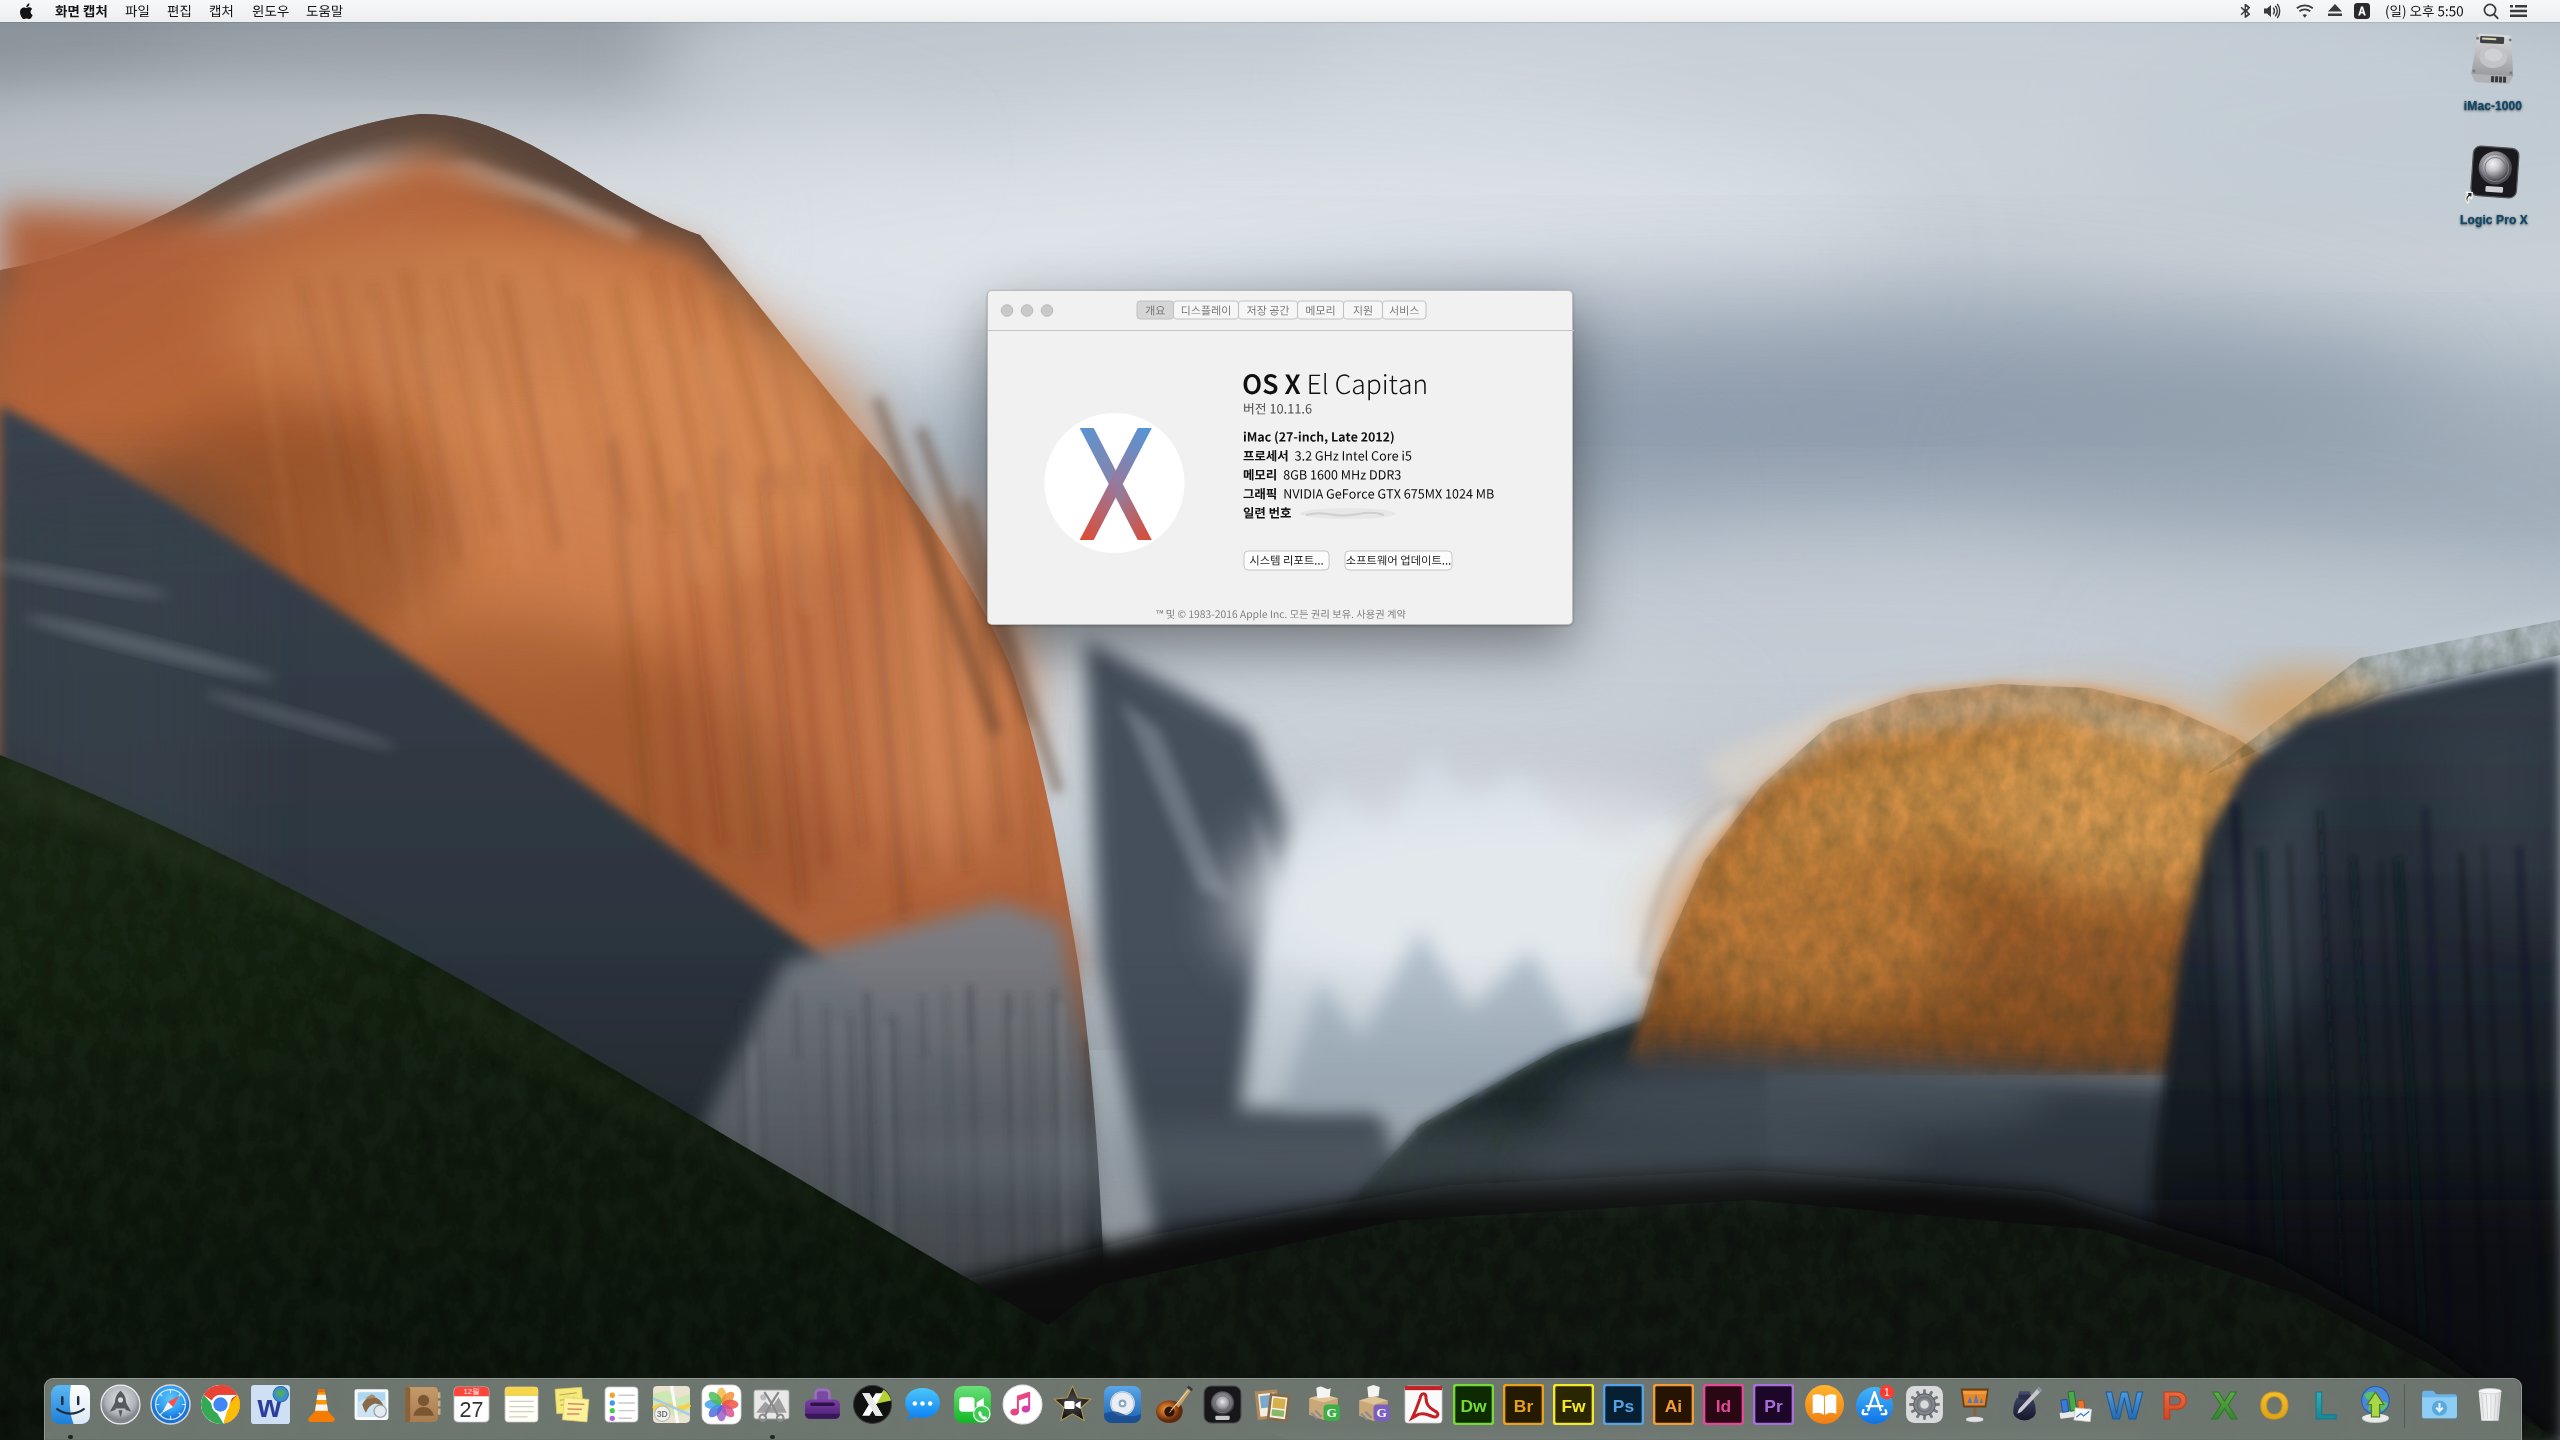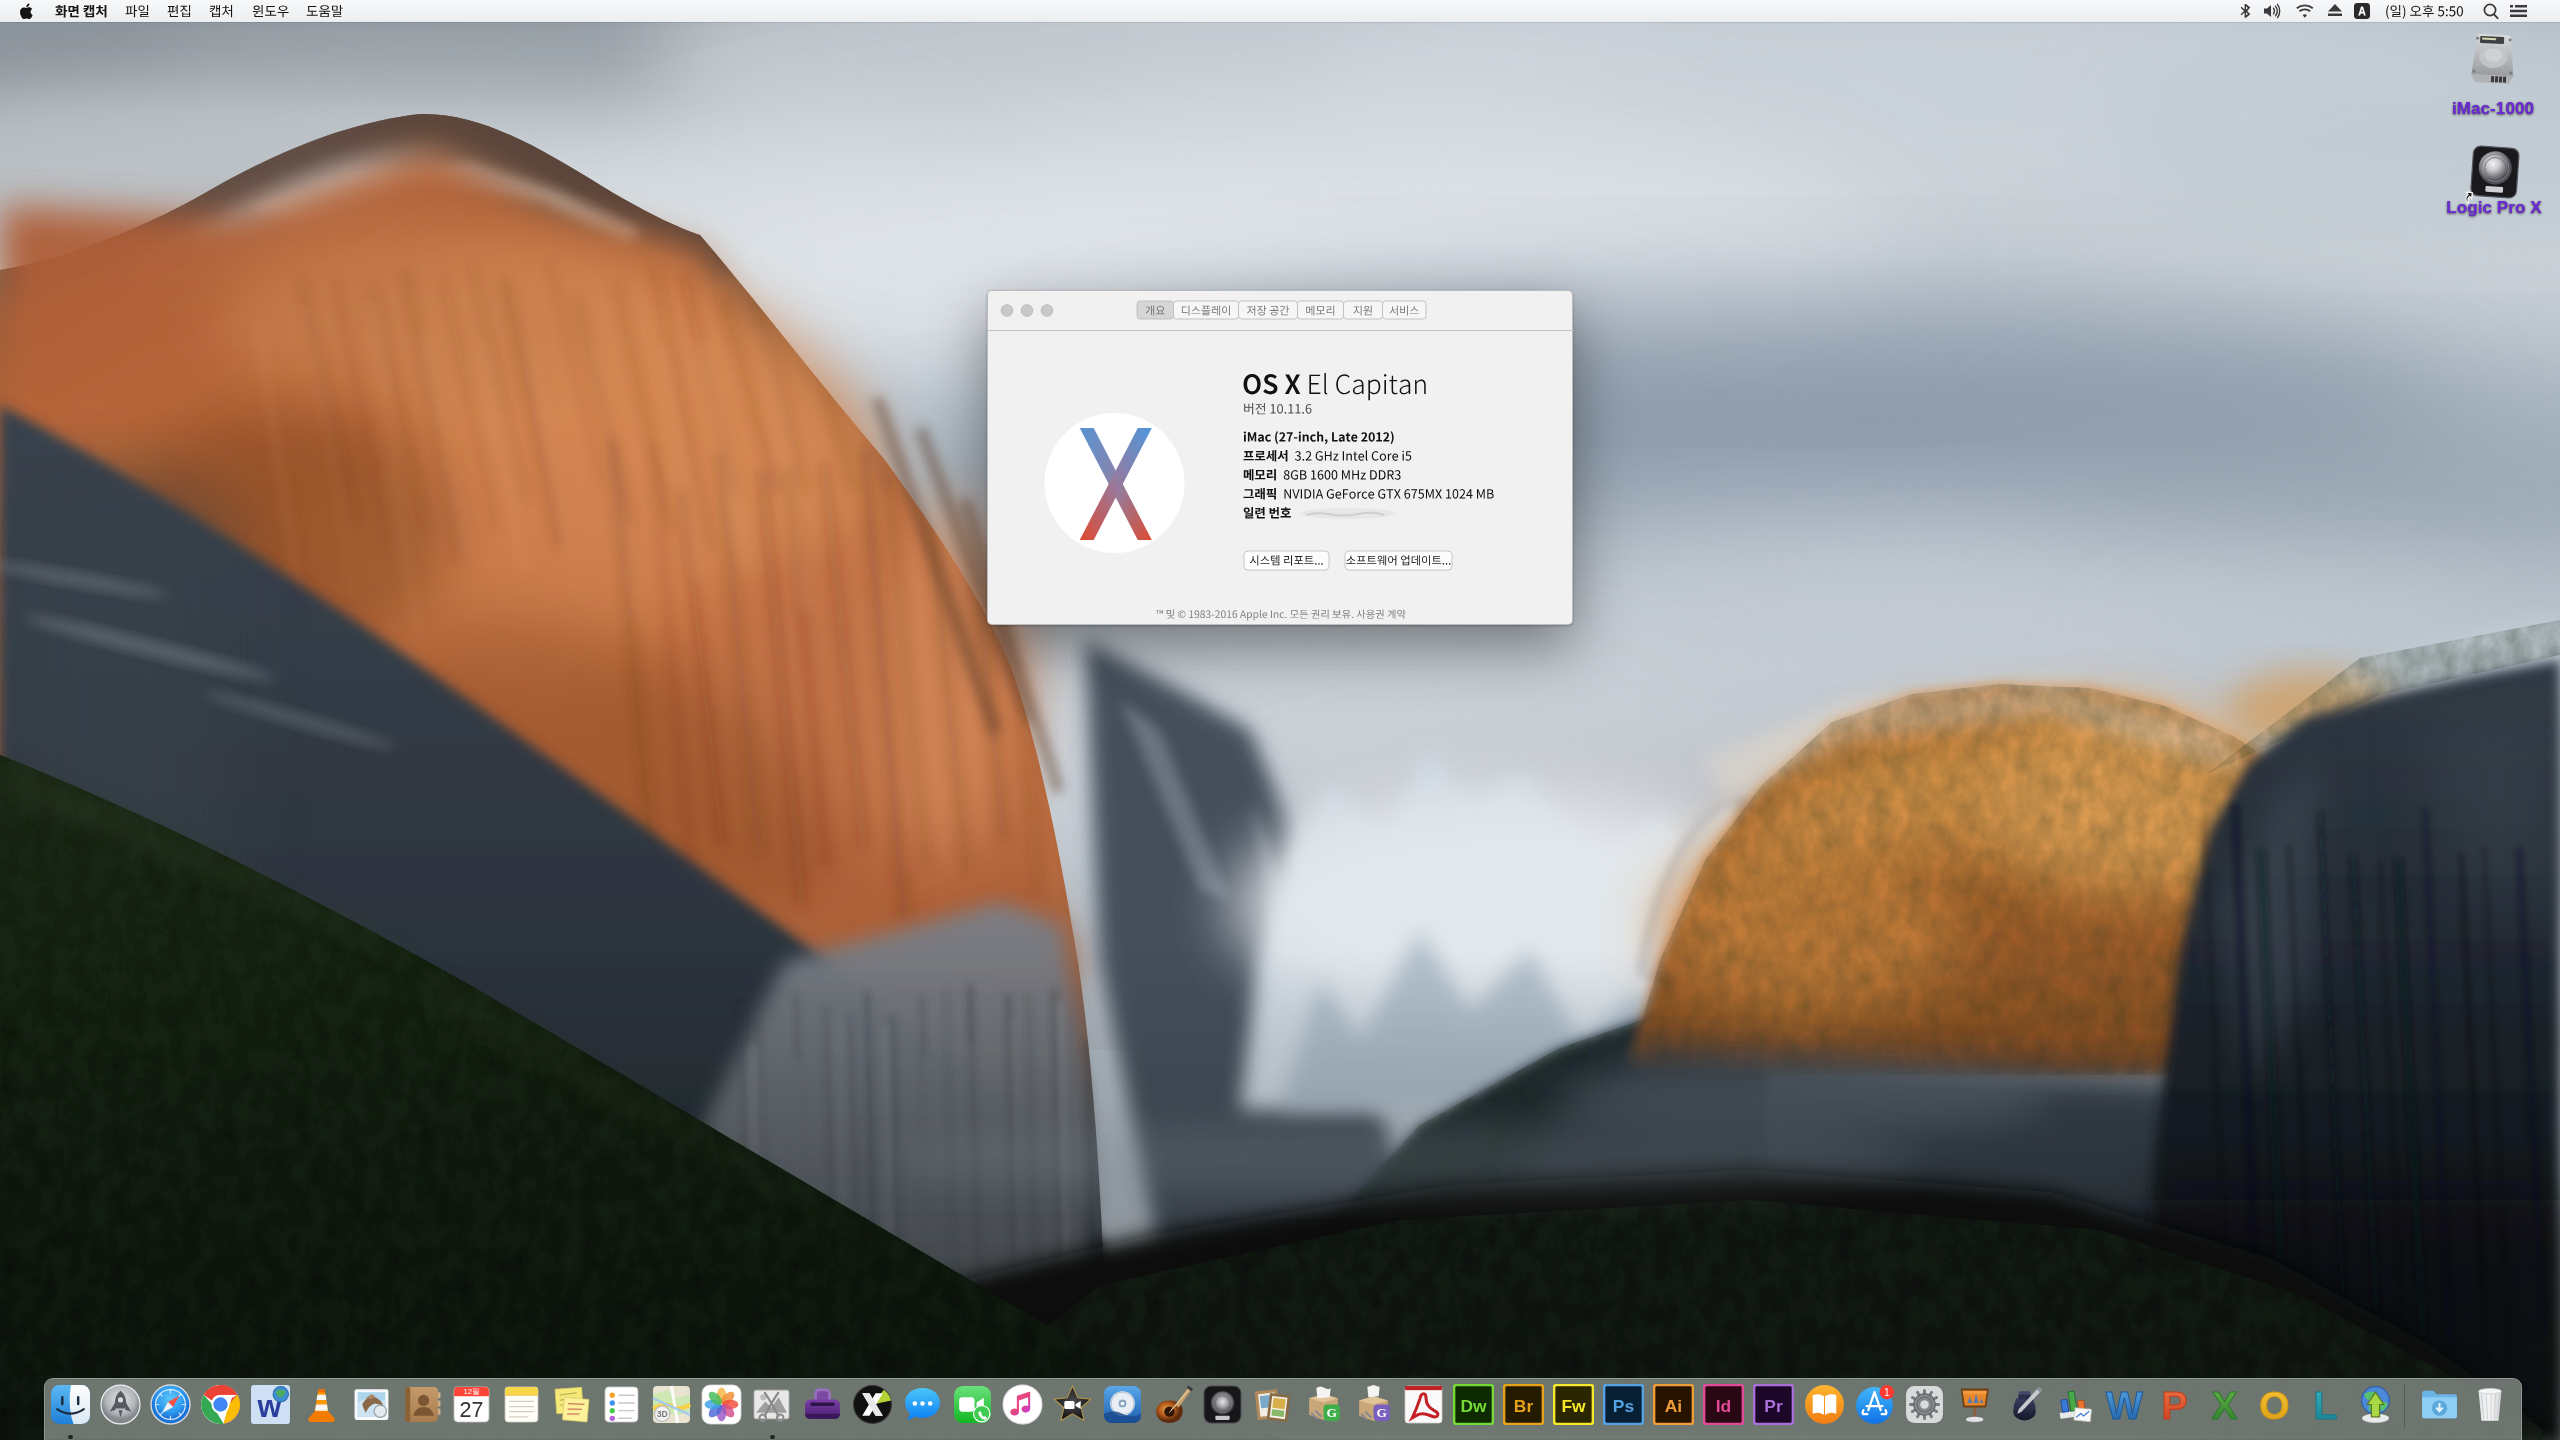--- a/index.html
+++ b/index.html
@@ -10,21 +10,21 @@
 #aboutwin { position:absolute; left:987px; top:290px; width:586px; height:335px;
   background:#f1f1f1; border-radius:5px; border:1px solid rgba(0,0,0,0.22);
   box-shadow:0 22px 60px rgba(0,0,0,0.42), 0 1px 3px rgba(0,0,0,0.25); }
 #aboutwin svg { position:absolute; left:0; top:0; }
 #dock { position:absolute; left:44px; top:1378px; width:2478px; height:62px;
   background:rgba(129,137,131,0.84); border-radius:9px 9px 0 0;
   border:1px solid rgba(255,255,255,0.28); border-bottom:none;
   box-shadow:inset 0 0 0 1px rgba(60,65,60,0.12); }
 .dockdot { position:absolute; top:1434.5px; width:4.5px; height:4.5px; border-radius:50%;
   background:rgba(20,22,20,0.85); }
-.dlabel { position:absolute; text-align:center; font-size:17px; font-weight:bold; color:#6d28d9;
+.dlabel { position:absolute; text-align:center; font-size:12px; font-weight:bold; color:#0c4a6e;
   text-shadow:0 1px 2.5px rgba(0,0,0,0.65), 0 0 1px rgba(0,0,0,0.4); letter-spacing:0.1px; }
 </style></head><body>
 <div id="stage">
     <svg id="wp" width="2560" height="1440" viewBox="0 0 2560 1440" preserveAspectRatio="none">
       <defs>
 <linearGradient id="sky" x1="0" y1="0" x2="0" y2="1">
  <stop offset="0" stop-color="#a6afb8"></stop>
           <stop offset="0.11" stop-color="#bcc5cd"></stop>
  <stop offset="0.24" stop-color="#ccd3d9"></stop>
           <stop offset="0.38" stop-color="#b9c4ce"></stop>
@@ -288,21 +288,21 @@
         <rect x="2" y="4" width="44" height="48" rx="7" fill="none" stroke="#54545a" stroke-width="1.2"></rect>
         <circle cx="24" cy="24" r="16" fill="url(#lpx2)"></circle>
         <circle cx="24" cy="24" r="10" fill="none" stroke="#73737b" stroke-width="0.9"></circle>
         <circle cx="24" cy="24" r="13.2" fill="none" stroke="#83838b" stroke-width="0.9"></circle>
         <rect x="16" y="42" width="17" height="5.5" rx="1" fill="#d0d0d4"></rect>
       </g>
     </svg>
     <svg style="position:absolute;left:2461px;top:188px" width="16" height="16" viewBox="0 0 16 16">
       <path transform="rotate(-40 8 8)" d="M2.5 12.5 C2.5 8.5 5 6.2 8.2 6.2 L8.2 3.2 L12.8 7.5 L8.2 11.8 L8.2 8.8 C5.8 8.8 4.2 10 4 12.5 Z" fill="#1a1a1a" stroke="#f4f4f4" stroke-width="1.3" stroke-linejoin="round"></path>
     </svg>
-    <div class="dlabel" style="left:2434px;top:198px;width:120px">Logic Pro X</div>
+    <div class="dlabel" style="left:2434px;top:213px;width:120px">Logic Pro X</div>
     <div id="menubar"><svg width="2560" height="22" viewBox="0 0 2560 22">
         <path fill="#141414" transform="translate(20,3.6) scale(0.0155)" d="M788.1 340.9c-5.8 4.5-108.2 62.2-108.2 190.5 0 148.4 130.3 200.9 134.2 202.2-.6 3.2-20.7 71.9-68.7 141.9-42.8 61.6-87.5 123.1-155.5 123.1s-85.5-39.5-164-39.5c-76.5 0-103.7 40.8-165.9 40.8s-105.6-57-155.5-127C46.7 790.7 0 663 0 541.8c0-194.4 126.4-297.5 250.8-297.5 66.1 0 121.2 43.4 162.7 43.4 39.5 0 101.1-46 176.3-46 28.5 0 130.9 2.6 198.3 99.2zm-234-181.5c31.1-36.9 53.1-88.1 53.1-139.3 0-7.1-.6-14.3-1.9-20.1-50.6 1.9-110.8 33.7-147.1 75.8-28.5 32.4-55.1 83.6-55.1 135.5 0 7.8 1.3 15.6 1.9 18.1 3.2.6 8.4 1.3 13.6 1.3 45.4 0 102.5-30.4 135.5-71.3z"></path>
         <path fill="#151515" d="M58.4 12.3H60.2V14.3H58.4ZM63.7 4.9H65.5V17.4H63.7ZM64.9 10.0H67.1V11.4H64.9ZM55.6 15.3 55.4 13.9Q56.5 13.9 57.8 13.9Q59.1 13.8 60.4 13.8Q61.8 13.7 63.1 13.5L63.2 14.8Q61.9 15.1 60.5 15.2Q59.2 15.3 57.9 15.3Q56.7 15.3 55.6 15.3ZM55.6 6.3H63.0V7.7H55.6ZM59.3 8.2Q60.2 8.2 60.9 8.5Q61.6 8.8 62.0 9.3Q62.4 9.8 62.4 10.5Q62.4 11.2 62.0 11.7Q61.6 12.3 60.9 12.6Q60.2 12.9 59.3 12.9Q58.4 12.9 57.8 12.6Q57.1 12.3 56.7 11.7Q56.3 11.2 56.3 10.5Q56.3 9.8 56.7 9.3Q57.1 8.8 57.8 8.5Q58.4 8.2 59.3 8.2ZM59.3 9.5Q58.7 9.5 58.4 9.8Q58.0 10.0 58.0 10.5Q58.0 11.0 58.4 11.3Q58.7 11.5 59.3 11.5Q60.0 11.5 60.3 11.3Q60.7 11.0 60.7 10.5Q60.7 10.0 60.3 9.8Q60.0 9.5 59.3 9.5ZM58.4 5.0H60.2V7.3H58.4Z M74.0 6.9H77.2V8.3H74.0ZM74.0 9.5H77.2V11.0H74.0ZM68.5 5.9H74.4V12.0H68.5ZM72.6 7.3H70.2V10.6H72.6ZM76.6 4.9H78.4V14.0H76.6ZM70.2 15.7H78.7V17.2H70.2ZM70.2 13.1H72.0V16.5H70.2Z M87.2 5.6H89.0Q89.0 7.2 88.5 8.5Q88.0 9.8 87.0 10.7Q85.9 11.7 84.2 12.3L83.4 11.0Q84.8 10.5 85.6 9.8Q86.5 9.1 86.8 8.2Q87.2 7.3 87.2 6.2ZM84.0 5.6H87.8V7.1H84.0ZM87.3 7.9V9.1L83.7 9.5L83.5 8.1ZM92.4 4.9H94.1V11.8H92.4ZM90.9 7.7H92.9V9.1H90.9ZM89.7 5.1H91.3V11.7H89.7ZM85.6 12.3H87.4V13.4H92.3V12.3H94.1V17.3H85.6ZM87.4 14.8V15.9H92.3V14.8Z M104.6 4.9H106.4V17.4H104.6ZM102.4 9.7H105.0V11.1H102.4ZM98.8 8.1H100.2V8.8Q100.2 9.8 100.0 10.7Q99.7 11.7 99.3 12.5Q98.9 13.4 98.2 14.1Q97.6 14.7 96.8 15.1L95.8 13.7Q96.6 13.4 97.1 12.8Q97.7 12.3 98.0 11.6Q98.4 10.9 98.6 10.2Q98.8 9.5 98.8 8.8ZM99.1 8.1H100.5V8.8Q100.5 9.5 100.7 10.1Q100.9 10.8 101.3 11.5Q101.6 12.1 102.2 12.6Q102.8 13.2 103.5 13.5L102.6 14.9Q101.7 14.5 101.1 13.9Q100.4 13.2 100.0 12.4Q99.6 11.6 99.4 10.7Q99.1 9.7 99.1 8.8ZM96.2 6.9H103.0V8.3H96.2ZM98.8 5.2H100.6V7.7H98.8Z"></path>
         <path fill="#151515" d="M125.8 6.4H132.6V7.3H125.8ZM125.7 14.2 125.5 13.3Q126.6 13.3 127.9 13.3Q129.2 13.2 130.6 13.2Q131.9 13.1 133.2 12.9L133.3 13.8Q132.0 14.0 130.6 14.1Q129.3 14.2 128.0 14.2Q126.7 14.2 125.7 14.2ZM127.1 7.0H128.2V13.5H127.1ZM130.2 7.0H131.3V13.5H130.2ZM133.9 5.0H135.1V17.3H133.9ZM134.8 9.9H137.1V10.9H134.8Z M141.5 5.5Q142.4 5.5 143.1 5.8Q143.9 6.2 144.3 6.8Q144.7 7.4 144.7 8.2Q144.7 9.0 144.3 9.6Q143.9 10.2 143.1 10.6Q142.4 10.9 141.5 10.9Q140.6 10.9 139.9 10.6Q139.2 10.2 138.8 9.6Q138.4 9.0 138.4 8.2Q138.4 7.4 138.8 6.8Q139.2 6.2 139.9 5.8Q140.6 5.5 141.5 5.5ZM141.5 6.4Q140.9 6.4 140.5 6.6Q140.0 6.9 139.7 7.3Q139.5 7.7 139.5 8.2Q139.5 8.7 139.7 9.1Q140.0 9.5 140.5 9.8Q140.9 10.0 141.5 10.0Q142.1 10.0 142.6 9.8Q143.0 9.5 143.3 9.1Q143.6 8.7 143.6 8.2Q143.6 7.7 143.3 7.3Q143.0 6.9 142.6 6.6Q142.1 6.4 141.5 6.4ZM147.0 5.0H148.1V11.3H147.0ZM140.2 11.9H148.1V14.9H141.3V16.7H140.2V14.0H147.0V12.8H140.2ZM140.2 16.2H148.5V17.1H140.2Z"></path>
         <path fill="#151515" d="M176.6 5.0H177.7V14.1H176.6ZM168.0 6.0H174.5V6.9H168.0ZM167.8 12.3 167.7 11.3Q168.7 11.3 169.9 11.3Q171.2 11.3 172.4 11.2Q173.7 11.2 174.8 11.0L174.9 11.9Q173.7 12.1 172.5 12.2Q171.2 12.2 170.0 12.3Q168.8 12.3 167.8 12.3ZM169.2 6.8H170.3V11.5H169.2ZM172.2 6.8H173.3V11.5H172.2ZM174.6 7.4H177.2V8.3H174.6ZM174.6 9.7H177.2V10.6H174.6ZM169.9 16.1H178.0V17.0H169.9ZM169.9 13.4H171.0V16.6H169.9Z M183.3 6.1H184.3V7.0Q184.3 8.1 183.8 9.0Q183.4 10.0 182.6 10.6Q181.8 11.3 180.8 11.7L180.2 10.8Q180.9 10.6 181.5 10.2Q182.1 9.8 182.5 9.3Q182.9 8.8 183.1 8.2Q183.3 7.6 183.3 7.0ZM183.6 6.1H184.5V7.0Q184.5 7.6 184.7 8.2Q184.9 8.7 185.3 9.2Q185.8 9.7 186.3 10.0Q186.9 10.4 187.6 10.6L187.0 11.5Q186.0 11.1 185.2 10.5Q184.4 9.8 184.0 8.9Q183.6 8.1 183.6 7.0ZM180.6 5.8H187.2V6.7H180.6ZM189.0 5.0H190.1V11.6H189.0ZM182.2 12.2H183.3V13.7H189.0V12.2H190.1V17.1H182.2ZM183.3 14.6V16.2H189.0V14.6Z"></path>
         <path fill="#151515" d="M214.0 5.8H215.1Q215.1 7.3 214.6 8.5Q214.1 9.7 213.0 10.6Q212.0 11.5 210.3 12.2L209.8 11.3Q211.3 10.8 212.2 10.0Q213.1 9.3 213.6 8.3Q214.0 7.3 214.0 6.1ZM210.3 5.8H214.4V6.7H210.3ZM213.9 8.0V8.8L210.0 9.2L209.8 8.2ZM218.9 5.0H220.0V11.8H218.9ZM217.0 8.0H219.3V8.9H217.0ZM216.2 5.3H217.3V11.7H216.2ZM212.0 12.3H213.1V13.8H218.9V12.3H220.0V17.1H212.0ZM213.1 14.7V16.2H218.9V14.7Z M231.0 5.0H232.1V17.3H231.0ZM228.4 9.9H231.3V10.9H228.4ZM225.2 7.9H226.1V9.0Q226.1 10.0 225.8 10.9Q225.6 11.8 225.1 12.5Q224.7 13.3 224.1 13.9Q223.5 14.5 222.7 14.9L222.1 14.0Q222.8 13.7 223.4 13.2Q223.9 12.6 224.3 12.0Q224.8 11.3 225.0 10.5Q225.2 9.8 225.2 9.0ZM225.4 7.9H226.3V9.0Q226.3 9.7 226.5 10.5Q226.8 11.2 227.2 11.8Q227.6 12.5 228.2 13.0Q228.8 13.5 229.4 13.8L228.8 14.7Q228.1 14.3 227.5 13.8Q226.8 13.2 226.4 12.4Q225.9 11.7 225.7 10.8Q225.4 9.9 225.4 9.0ZM222.4 7.2H229.0V8.1H222.4ZM225.2 5.3H226.3V7.7H225.2Z"></path>
         <path fill="#151515" d="M256.7 5.6Q257.6 5.6 258.3 5.8Q259.0 6.1 259.4 6.6Q259.8 7.1 259.8 7.8Q259.8 8.5 259.4 9.0Q259.0 9.5 258.3 9.8Q257.6 10.1 256.7 10.1Q255.8 10.1 255.1 9.8Q254.4 9.5 254.0 9.0Q253.6 8.5 253.6 7.8Q253.6 7.1 254.0 6.6Q254.4 6.1 255.1 5.8Q255.8 5.6 256.7 5.6ZM256.7 6.4Q255.8 6.4 255.3 6.8Q254.7 7.2 254.7 7.8Q254.7 8.4 255.3 8.8Q255.8 9.2 256.7 9.2Q257.6 9.2 258.1 8.8Q258.7 8.4 258.7 7.8Q258.7 7.2 258.1 6.8Q257.6 6.4 256.7 6.4ZM256.3 11.5H257.5V13.9H256.3ZM261.5 5.0H262.6V14.3H261.5ZM252.9 11.9 252.7 11.0Q253.8 11.0 255.2 11.0Q256.5 11.0 257.9 10.9Q259.3 10.8 260.6 10.6L260.7 11.4Q259.4 11.6 258.0 11.8Q256.6 11.9 255.3 11.9Q254.0 11.9 252.9 11.9ZM254.4 16.1H263.0V17.0H254.4ZM254.4 13.5H255.5V16.5H254.4Z M266.5 10.7H274.9V11.7H266.5ZM265.1 14.8H276.2V15.7H265.1ZM270.0 11.1H271.2V15.2H270.0ZM266.5 6.0H274.8V6.9H267.6V11.1H266.5Z M277.5 12.0H288.6V13.0H277.5ZM282.5 12.6H283.6V17.2H282.5ZM283.0 5.5Q284.3 5.5 285.3 5.9Q286.2 6.2 286.7 6.8Q287.3 7.4 287.3 8.2Q287.3 9.0 286.7 9.6Q286.2 10.2 285.3 10.6Q284.3 10.9 283.0 10.9Q281.8 10.9 280.8 10.6Q279.8 10.2 279.3 9.6Q278.7 9.0 278.7 8.2Q278.7 7.4 279.3 6.8Q279.8 6.2 280.8 5.9Q281.8 5.5 283.0 5.5ZM283.0 6.4Q282.1 6.4 281.4 6.6Q280.7 6.9 280.3 7.3Q279.9 7.7 279.9 8.2Q279.9 8.7 280.3 9.1Q280.7 9.5 281.4 9.8Q282.1 10.0 283.0 10.0Q284.0 10.0 284.7 9.8Q285.4 9.5 285.7 9.1Q286.1 8.7 286.1 8.2Q286.1 7.7 285.7 7.3Q285.4 6.9 284.7 6.6Q284.0 6.4 283.0 6.4Z"></path>
         <path fill="#151515" d="M308.1 10.7H316.5V11.7H308.1ZM306.7 14.8H317.7V15.7H306.7ZM311.6 11.1H312.7V15.2H311.6ZM308.1 6.0H316.3V6.9H309.2V11.1H308.1Z M324.1 11.3H325.2V13.4H324.1ZM324.6 5.3Q325.9 5.3 326.9 5.5Q327.9 5.8 328.4 6.3Q328.9 6.8 328.9 7.6Q328.9 8.3 328.4 8.8Q327.9 9.3 326.9 9.6Q325.9 9.8 324.6 9.8Q323.3 9.8 322.3 9.6Q321.4 9.3 320.8 8.8Q320.3 8.3 320.3 7.6Q320.3 6.8 320.8 6.3Q321.4 5.8 322.3 5.5Q323.3 5.3 324.6 5.3ZM324.6 6.1Q323.6 6.1 322.9 6.3Q322.2 6.5 321.8 6.8Q321.5 7.1 321.5 7.6Q321.5 8.0 321.8 8.3Q322.2 8.6 322.9 8.8Q323.6 9.0 324.6 9.0Q325.6 9.0 326.3 8.8Q327.0 8.6 327.4 8.3Q327.7 8.0 327.7 7.6Q327.7 7.1 327.4 6.8Q327.0 6.5 326.3 6.3Q325.6 6.1 324.6 6.1ZM320.4 13.1H328.8V17.1H320.4ZM327.7 14.0H321.5V16.2H327.7ZM319.1 10.8H330.1V11.7H319.1Z M339.9 5.0H341.0V11.3H339.9ZM340.5 7.7H342.8V8.6H340.5ZM332.0 5.7H337.6V10.6H332.0ZM336.5 6.6H333.1V9.7H336.5ZM333.2 11.8H341.0V14.8H334.4V16.7H333.3V14.0H339.9V12.7H333.2ZM333.3 16.2H341.4V17.1H333.3Z"></path>
         <path transform="translate(2238,4)" fill="#3a3a3c" d="M6.6 0 L8 0 L12.3 3.6 L9.2 6.9 L12.3 10.2 L8 13.8 L6.6 13.8 L6.6 8.3 L3.6 11.2 L2.6 10.2 L6 6.9 L2.6 3.7 L3.6 2.7 L6.6 5.5 Z M8 2.5 L8 5.5 L9.9 3.9 Z M8 8.3 L8 11.3 L9.9 9.9 Z" fill-rule="evenodd"></path>
         <path transform="translate(2264,4)" fill="#3a3a3c" d="M0 4.5 L3 4.5 L7 1 L7 13 L3 9.5 L0 9.5 Z"></path>

